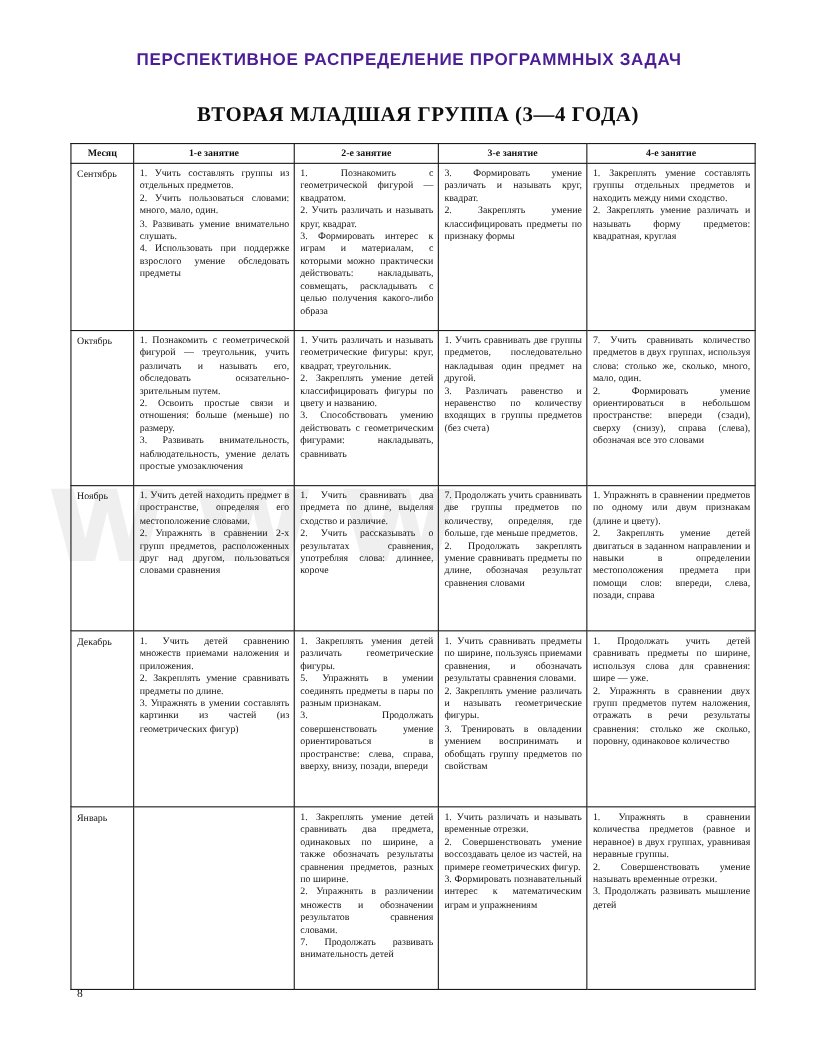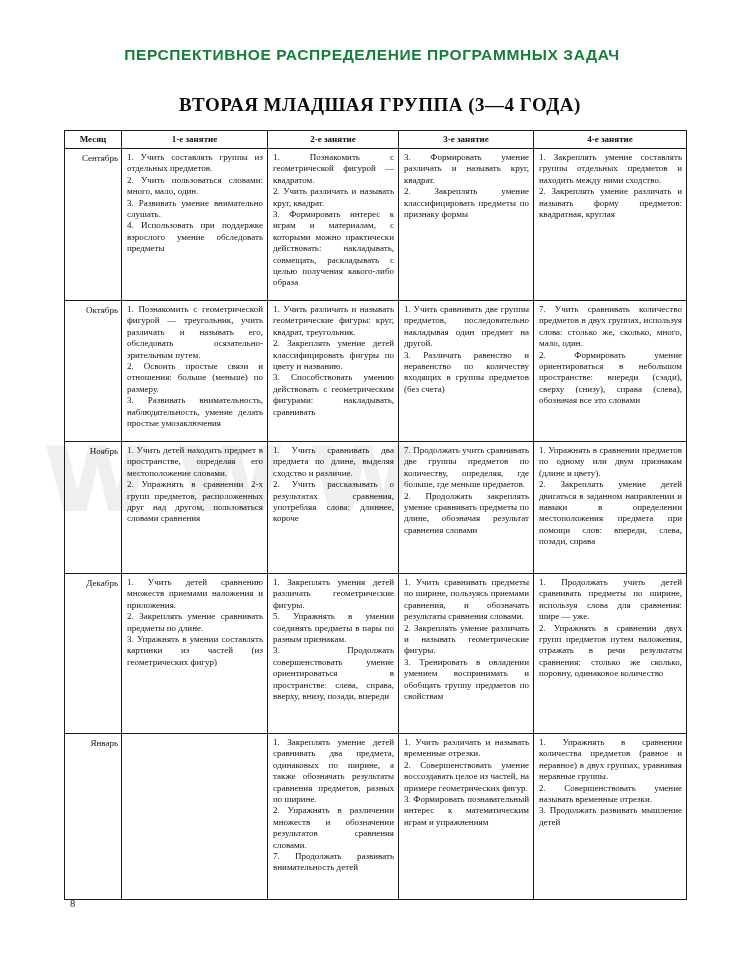--- a/index.html
+++ b/index.html
@@ -27,21 +27,21 @@
   }
   .content{position:relative;z-index:1;}
   .page-title{
     margin:0;
     padding-top:46px;
     text-align:center;
     font-family:"Liberation Sans", sans-serif;
     font-weight:bold;
     font-size:15.5px;
     letter-spacing:.6px;
-    color:#15803d;
+    color:#4c1d95;
   }
   .page-subtitle{
     margin:0;
     padding-top:30px;
     padding-bottom:14px;
     text-align:center;
     font-family:"Liberation Serif", serif;
     font-weight:bold;
     font-size:19px;
     letter-spacing:.5px;
@@ -64,21 +64,21 @@
     font-family:"Liberation Serif", serif;
     font-size:9px;
     font-weight:bold;
     text-align:center;
     padding:3px 2px;
     height:11px;
   }
   td.month{
     font-size:9px;
     padding:4px 3px 2px 5px;
-    text-align:right;
+    text-align:left;
   }
   td.lesson{
     font-size:9px;
     line-height:11.4px;
     padding:3px 4px 2px 5px;
     text-align:justify;
     hyphens:auto;
     -webkit-hyphens:auto;
   }
   td.lesson .item{margin:0 0 0 0;}

